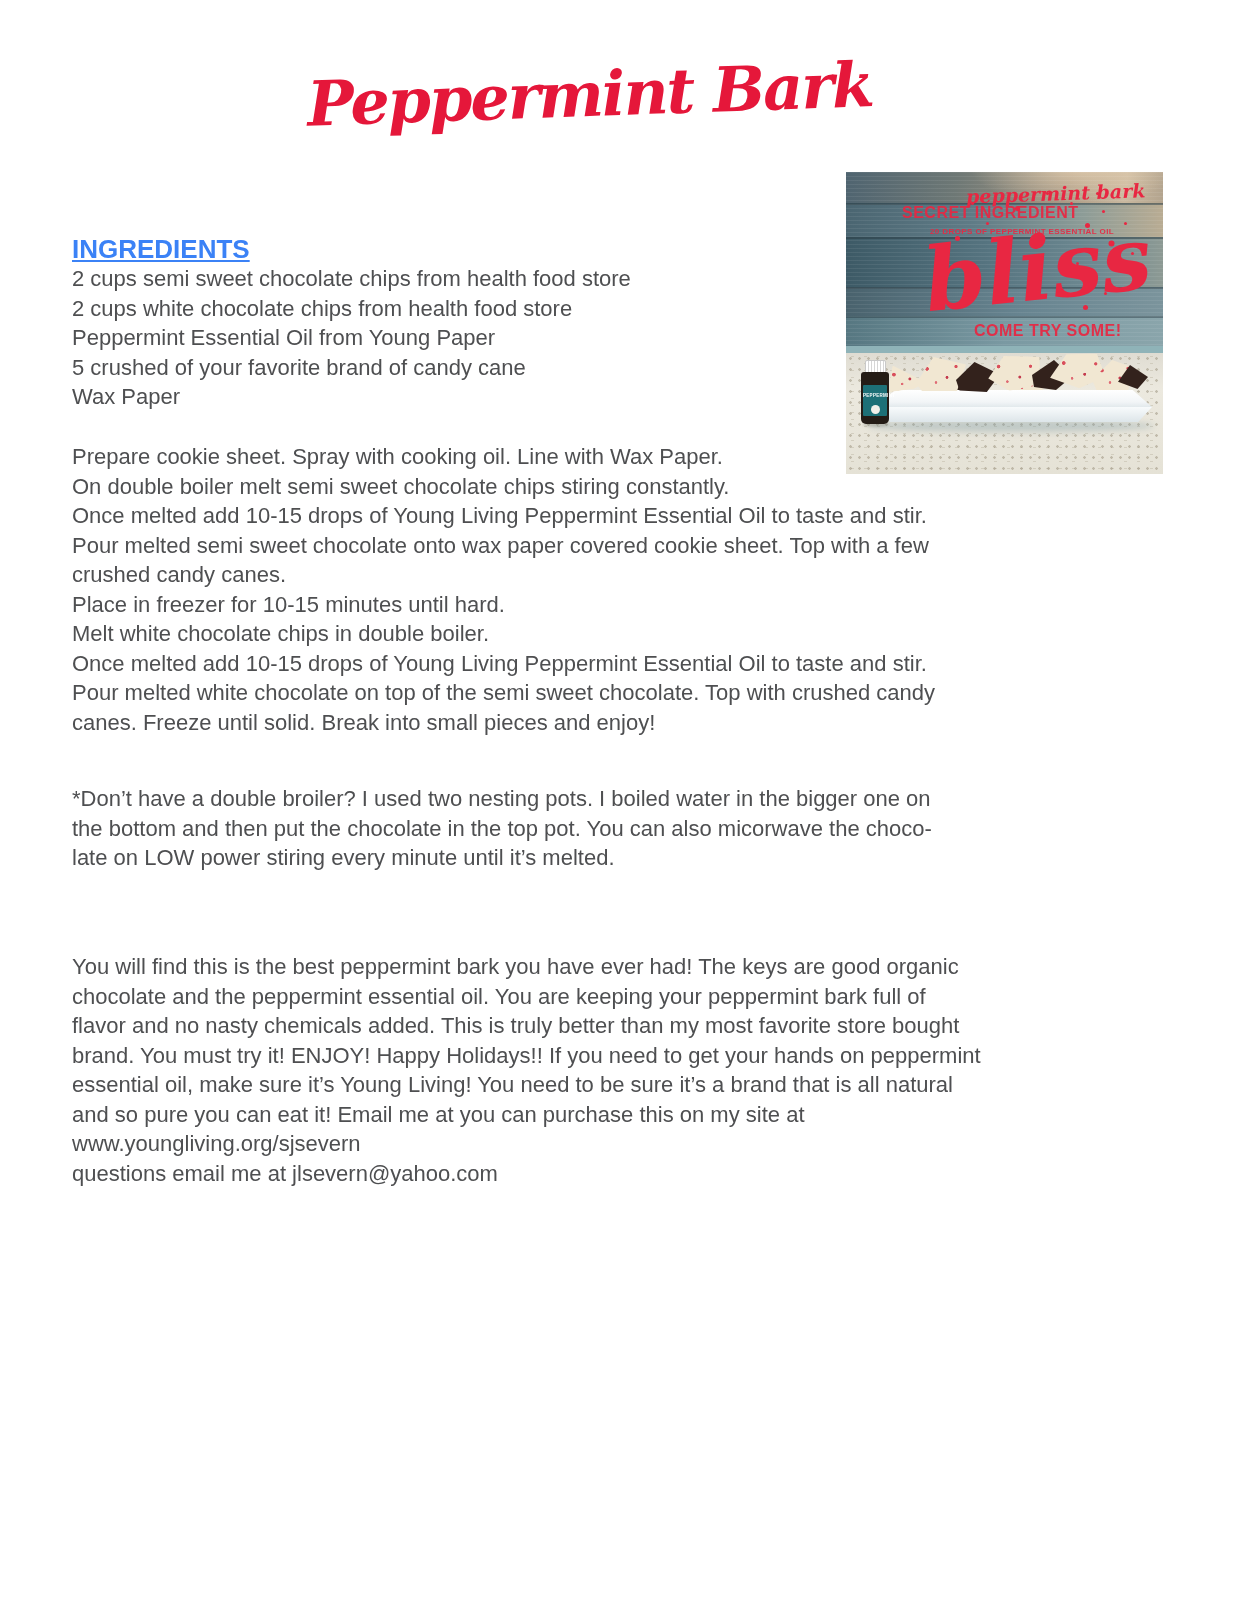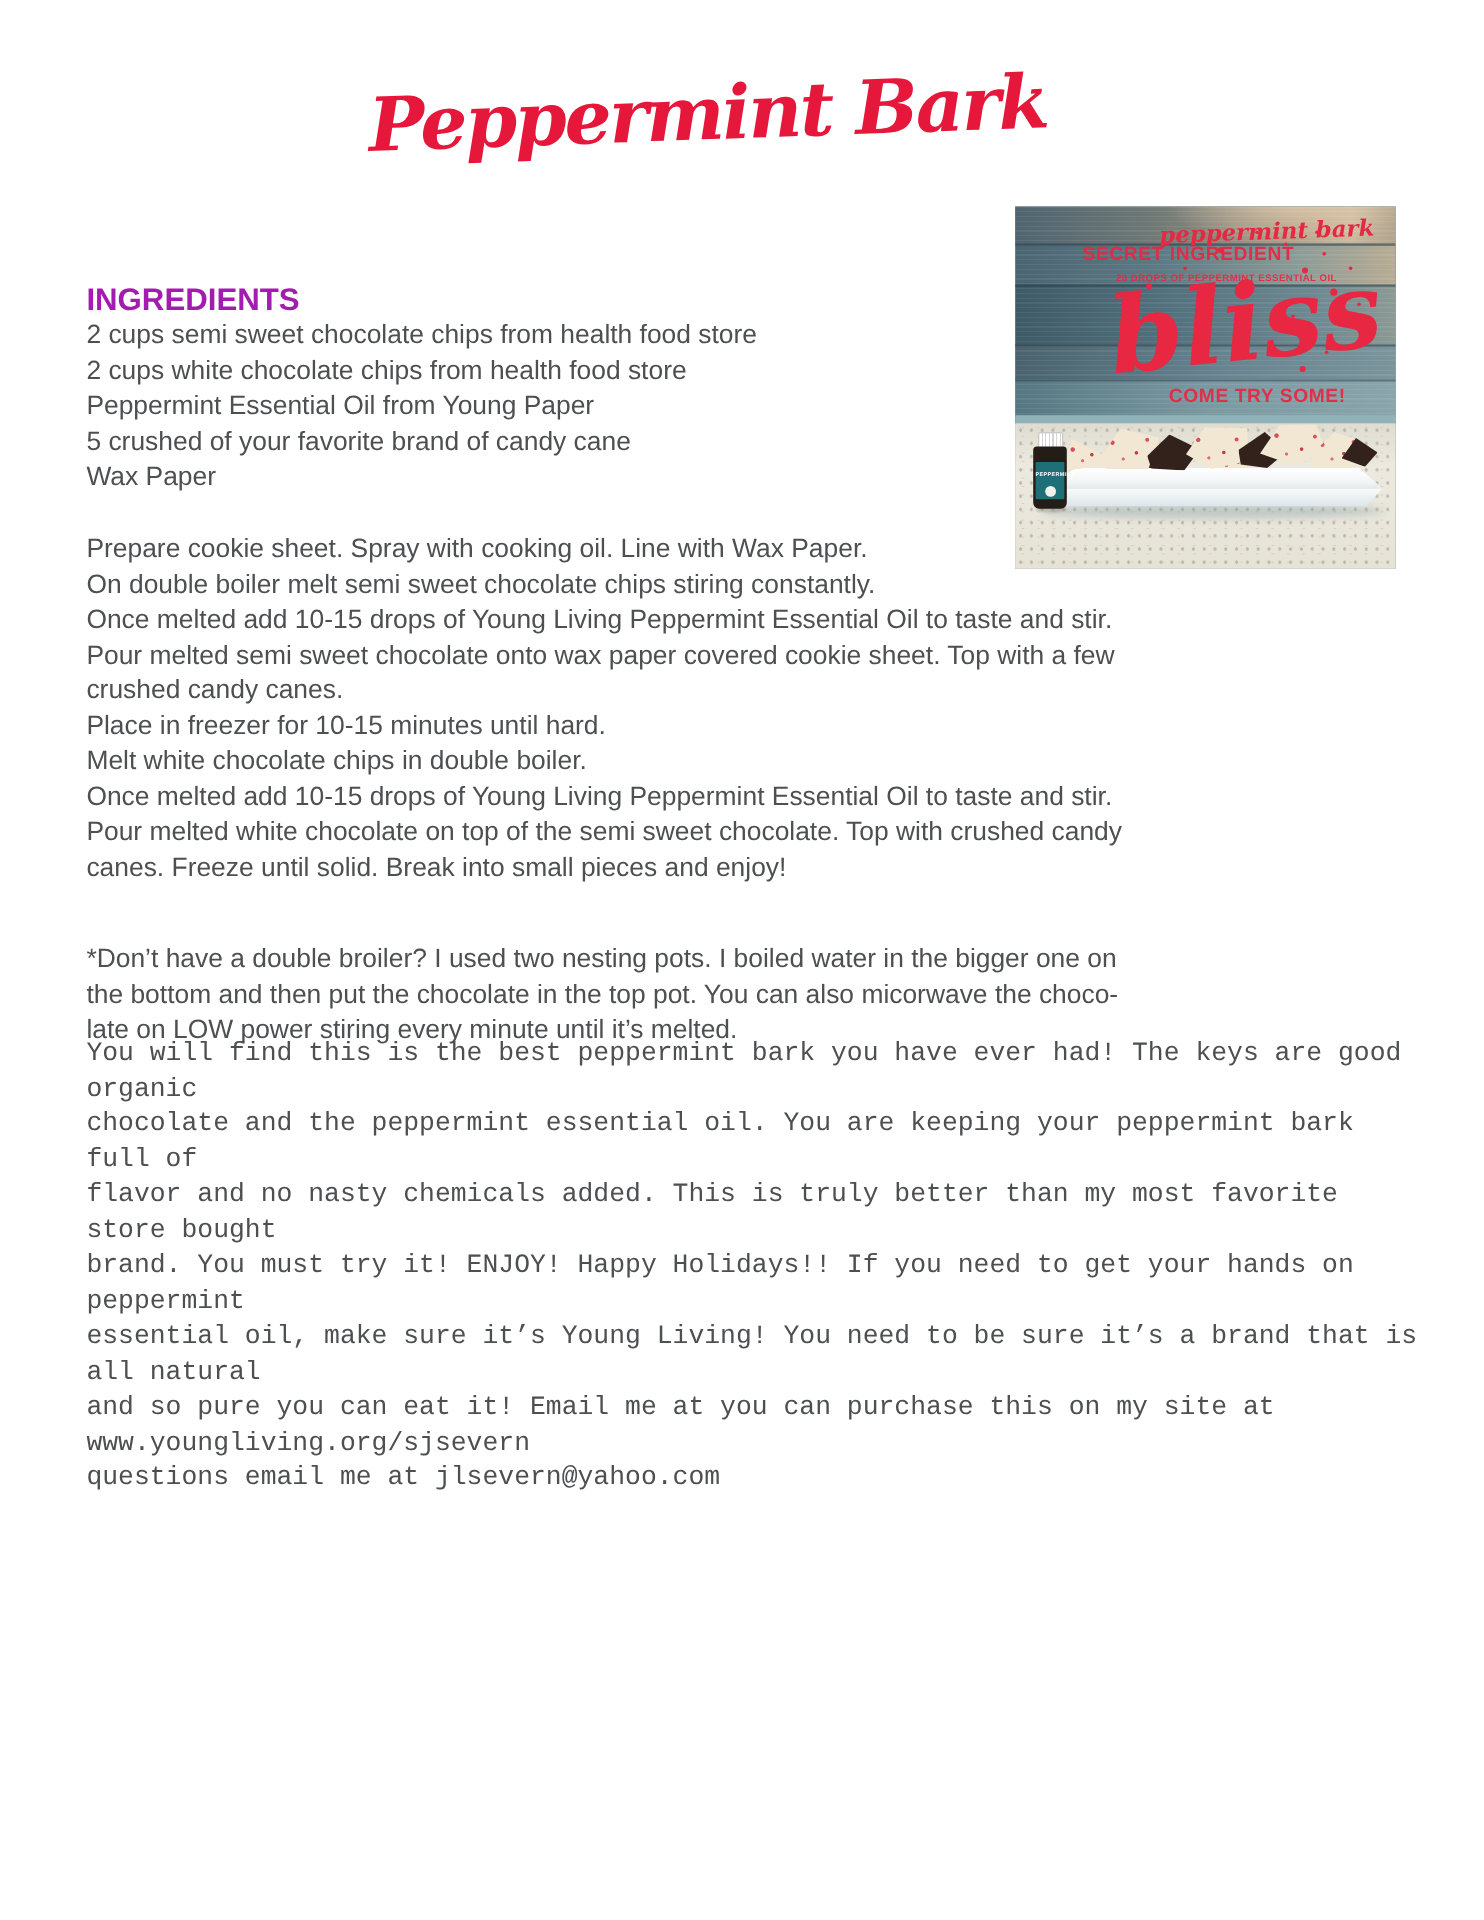--- a/index.html
+++ b/index.html
@@ -8,29 +8,30 @@
   
   .title{
     position:absolute;top:58px;left:0;width:1180px;text-align:center;margin:0;
     font-family:"DejaVu Serif",serif;font-style:italic;font-weight:bold;
     font-size:62px;color:#e5173a;letter-spacing:-2px;transform:rotate(-2deg);
   }
 
   
   .col{position:absolute;left:72px;width:1120px;color:#4e4f51;}
   .col h2{
-    margin:0;font-size:26px;font-weight:bold;color:#a21caf;letter-spacing:0;
+    margin:0;font-size:26px;font-weight:bold;color:#3b82f6;letter-spacing:0;
     line-height:30px;
+    text-decoration:underline;
   }
   .body-text{margin:0;font-size:22px;line-height:29.5px;white-space:pre-line;}
   .ing-line{font-size:22px;line-height:29.5px;}
   #ingredients{top:234px;}
   #directions{top:442px;}
   #tip{top:784px;}
-  #closing{top:863px;font-family:Liberation Mono, monospace;}
+  #closing{top:952px;}
 
   
   .photo{position:absolute;left:846px;top:172px;width:317px;height:302px;margin:0;
          overflow:hidden;background:#5e7a85;}
   .photo *{position:absolute;}
 
   .plank{left:0;width:100%;}
   .plank1{top:0;height:31px;background:linear-gradient(95deg,#4f6470 0%,#6e7875 35%,#a59682 70%,#c9b89f 88%,#b3a48e 100%);}
   .plank2{top:31px;height:34px;background:linear-gradient(90deg,#4a6571 0%,#5f7b86 40%,#8d9c97 75%,#b9ac93 100%);border-top:2px solid rgba(40,58,66,.55);}
   .plank3{top:65px;height:50px;background:linear-gradient(90deg,#3d5a66 0%,#567480 45%,#6f8a92 80%,#8d9a94 100%);border-top:2px solid rgba(40,58,66,.5);}

